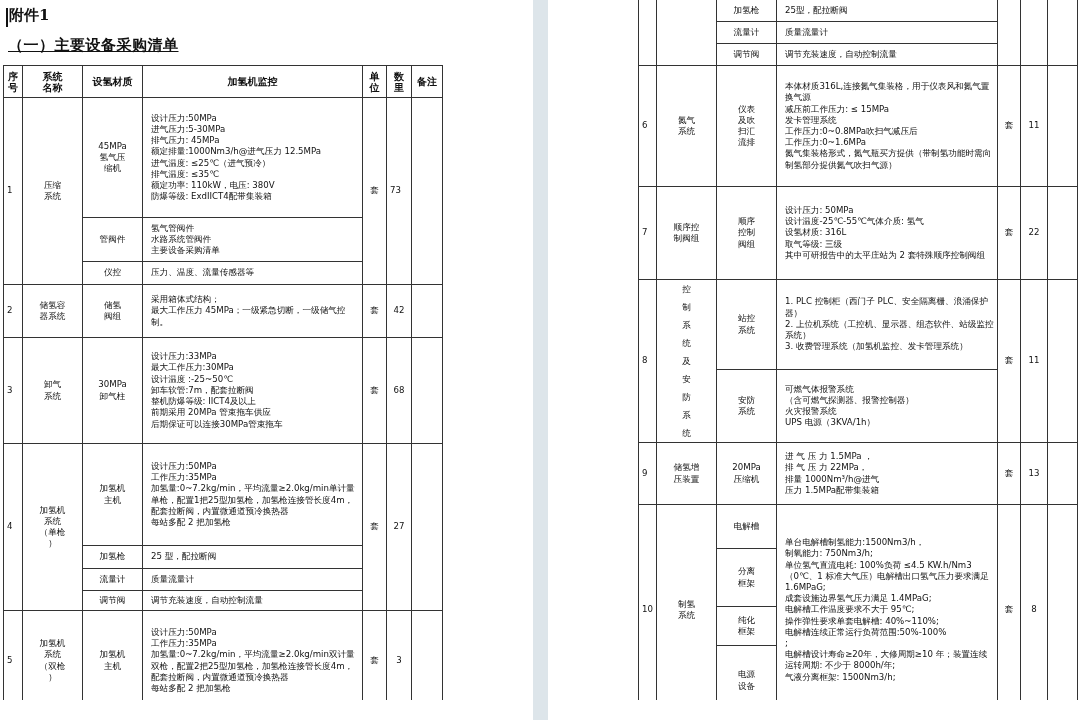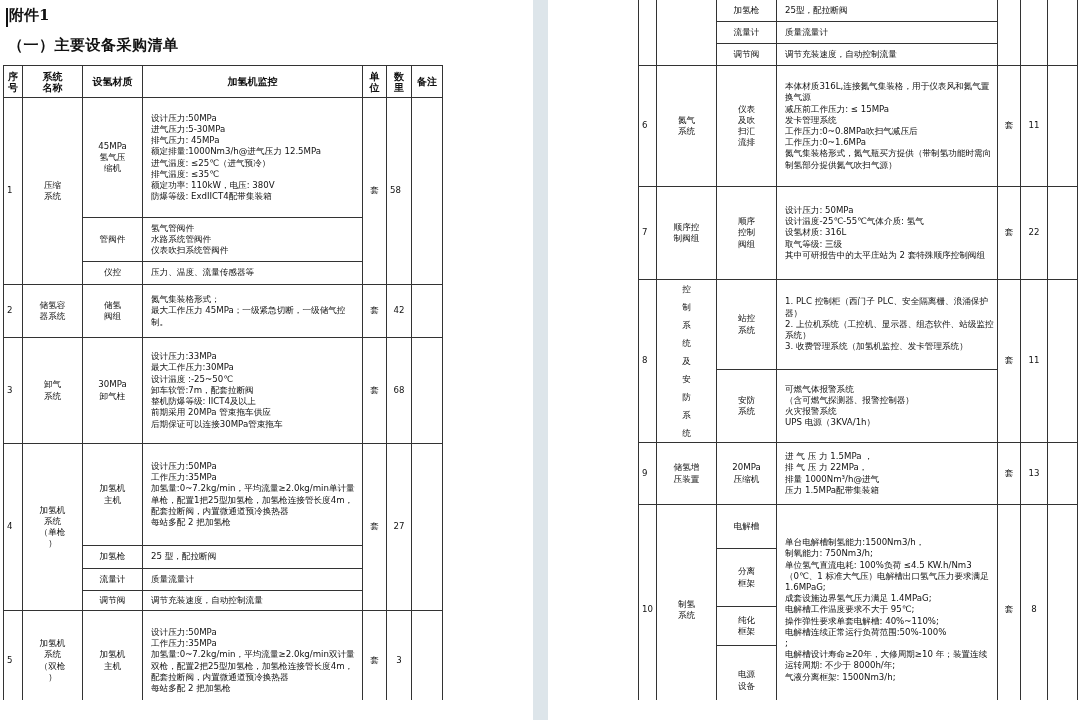--- a/index.html
+++ b/index.html
@@ -4,21 +4,21 @@
 <style>
   html, body { margin:0; padding:0; }
   body { width:1080px; height:720px; background:#ffffff; position:relative; overflow:hidden;
          font-family:"DejaVu Sans", sans-serif; color:#111; }
   .page { position:absolute; top:0; height:700px; background:#fff; overflow:hidden; }
   .page-left { left:0; width:533px; }
   .page-right { left:548px; width:532px; }
   .gutter { position:absolute; left:533px; top:0; width:15px; height:720px; background:#dde5ea; }
   .cursor-bar { position:absolute; left:6px; top:8px; width:2px; height:19px; background:#111; }
   .doc-label { position:absolute; left:9px; top:6px; font-size:15px; font-weight:bold; font-family:"DejaVu Serif", serif; }
-  .doc-heading { position:absolute; left:8px; top:36px; font-size:15px; font-weight:bold; font-family:"DejaVu Serif", serif; letter-spacing:0.5px; }
+  .doc-heading { position:absolute; left:8px; top:36px; font-size:15px; font-weight:bold; font-family:"DejaVu Serif", serif; letter-spacing:0.5px;text-decoration:underline; }
   table.grid { position:absolute; border-collapse:collapse; table-layout:fixed;padding-left:29px; }
   table.grid td { border:1px solid #333; padding:0 3px; font-size:8.6px; line-height:11.2px; vertical-align:middle; overflow:hidden; }
   table.grid td.c { text-align:center; }
   table.grid td.spec { text-align:left; white-space:pre-line; padding-left:8px; }
   table.grid tr.hdr td { font-weight:bold; font-size:10px; line-height:12px; text-align:center; }
   .left-table { left:3px; top:65px; }
   .right-table { left:90px; top:-1px; }
   .vert { white-space:pre-line; line-height:19px; }
 </style>
 </head>
@@ -63,41 +63,41 @@
 缩机</td>
       <td class="spec">设计压力:50MPa
 进气压力:5-30MPa
 排气压力: 45MPa
 额定排量:1000Nm3/h@进气压力 12.5MPa
 进气温度: ≤25℃（进气预冷）
 排气温度: ≤35℃
 额定功率: 110kW，电压: 380V
 防爆等级: ExdIICT4配带集装箱</td>
       <td rowspan="3" class="c">套</td>
-      <td rowspan="3">58</td>
+      <td rowspan="3">73</td>
       <td rowspan="3"></td>
     </tr>
     <tr style="height:44px">
       <td class="c">管阀件</td>
       <td class="spec">氢气管阀件
 水路系统管阀件
-仪表吹扫系统管阀件</td>
+主要设备采购清单</td>
     </tr>
     <tr style="height:23px">
       <td class="c">仪控</td>
       <td class="spec">压力、温度、流量传感器等</td>
     </tr>
 
     <tr style="height:53px">
       <td>2</td>
       <td class="c" style="white-space:pre-line">储氢容
 器系统</td>
       <td class="c" style="white-space:pre-line">储氢
 阀组</td>
-      <td class="spec">氮气集装格形式；
+      <td class="spec">采用箱体式结构；
 最大工作压力 45MPa；一级紧急切断，一级储气控制。</td>
       <td class="c">套</td>
       <td class="c">42</td>
       <td></td>
     </tr>
 
     <tr style="height:106px">
       <td>3</td>
       <td class="c" style="white-space:pre-line">卸气
 系统</td>

